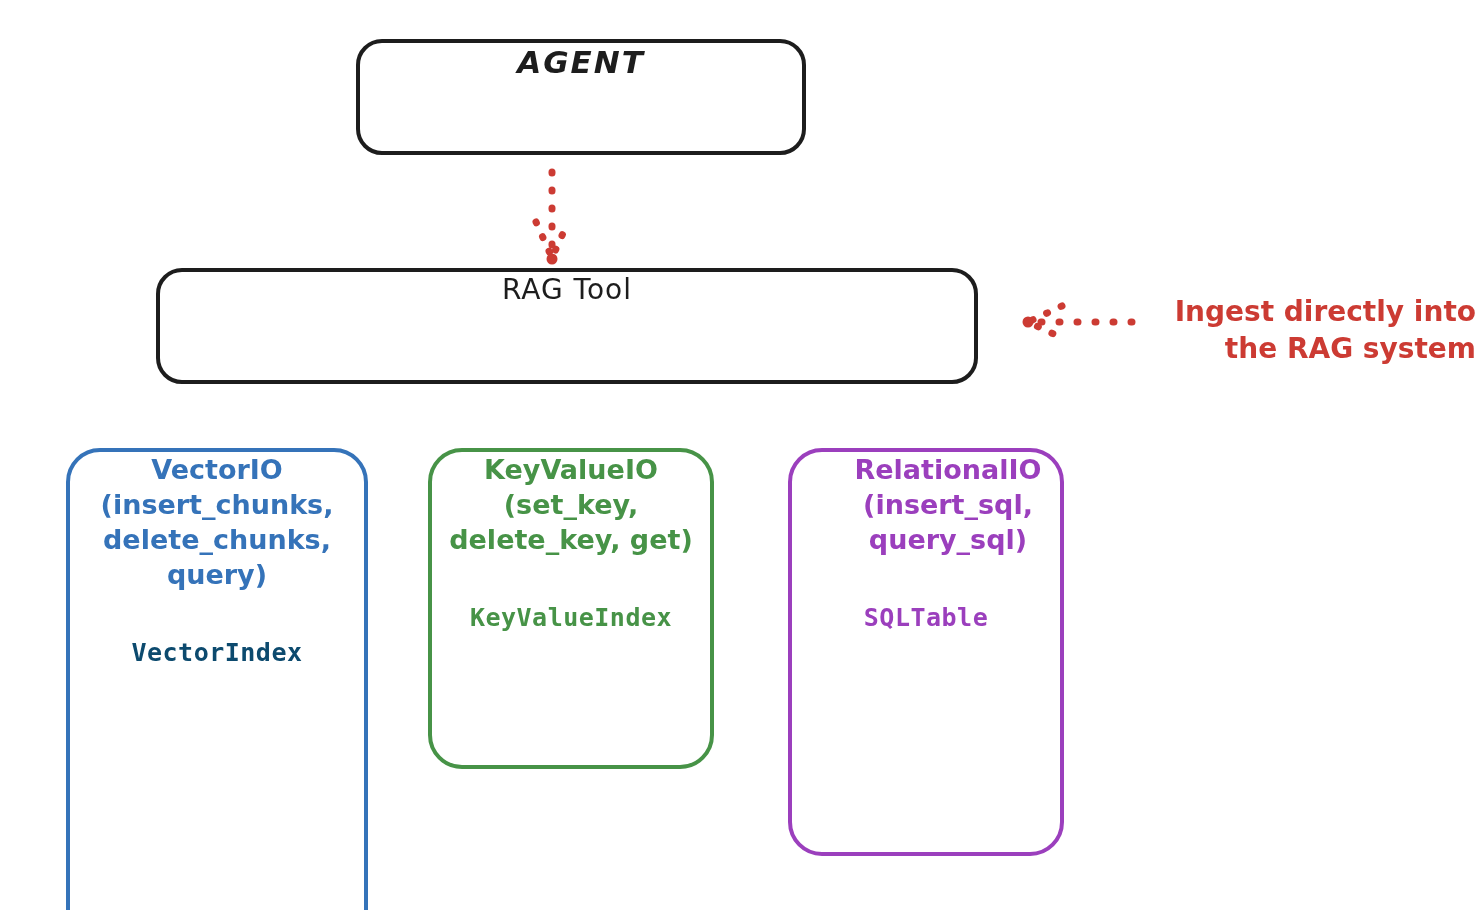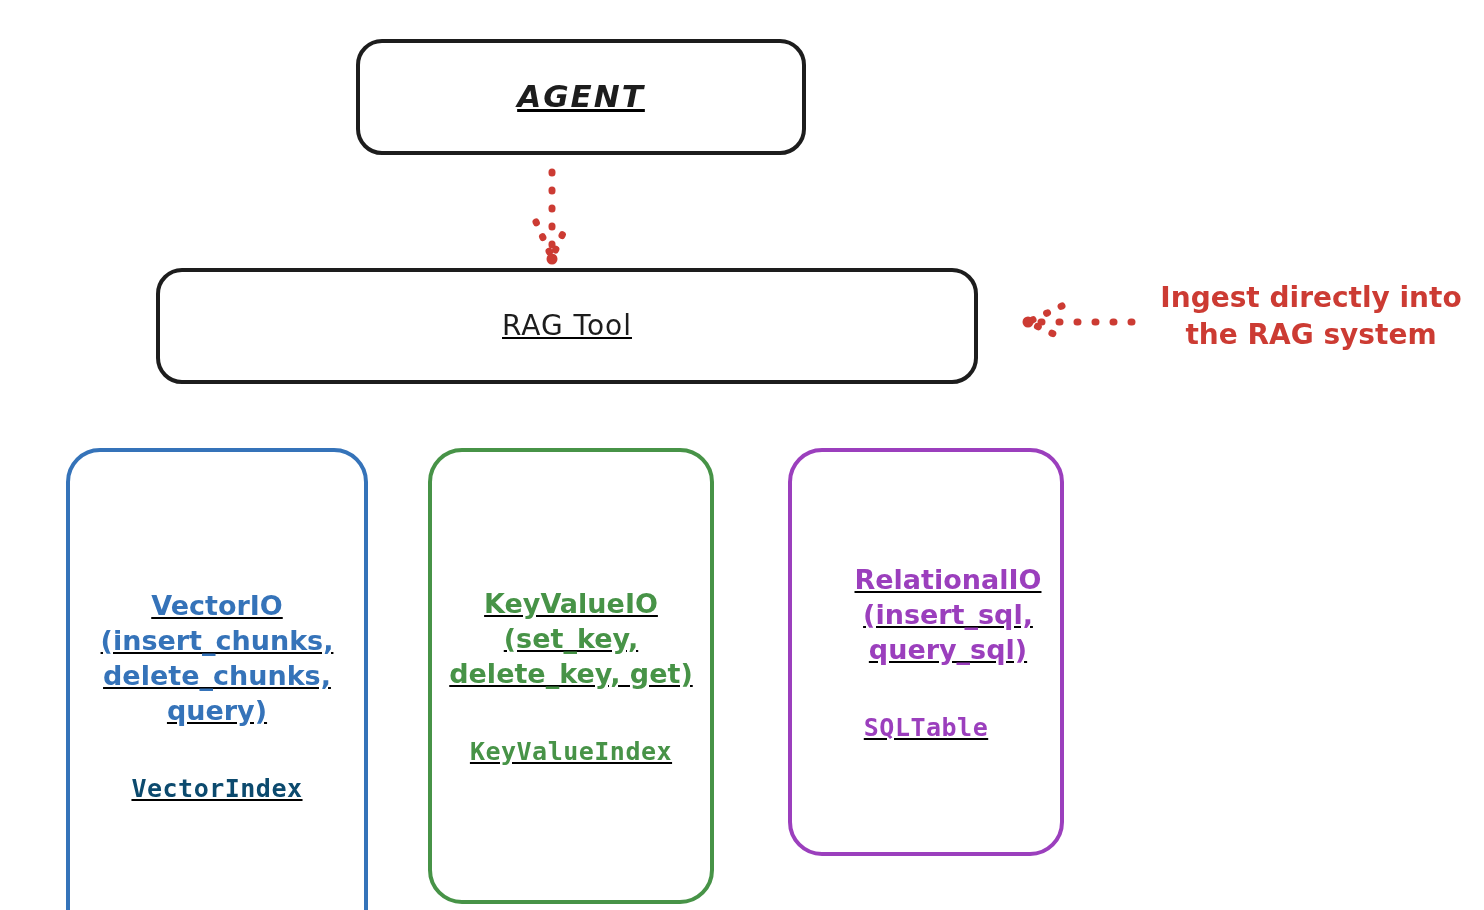--- a/index.html
+++ b/index.html
@@ -19,23 +19,21 @@
   }
 
   
   .box {
     position: absolute;
     box-sizing: border-box;
     background: #ffffff;
     display: flex;
     flex-direction: column;
     align-items: center;
-    justify-content: center;
     text-align: center;
-    text-decoration: underline;
   }
 
   .box-label {
     font-family: "DejaVu Sans", sans-serif;
     white-space: pre-line;
     line-height: 1.26;
   }
 
   
   #agent-box {
@@ -93,43 +91,43 @@
   #vectorio-box {
     left: 66px;
     top: 448px;
     width: 302px;
     height: 495px;
   }
   #keyvalueio-box {
     left: 428px;
     top: 448px;
     width: 286px;
-    height: 456px;
+    height: 321px;
   }
   #relationalio-box {
     left: 788px;
     top: 448px;
     width: 276px;
     height: 408px;
   }
 
   #vectorio-box .provider-index,
   #keyvalueio-box .provider-index,
   #relationalio-box .provider-index { margin-top: 46px; }
 
   
   #ingest-note {
     position: absolute;
     left: 1146px;
-    top: 280px;
+    top: 294px;
     width: 330px;
     font-size: 28px;
     font-weight: 600;
     line-height: 1.32;
-    text-align: center;
+    text-align: right;
     white-space: pre-line;
   }
 
   
   #arrow-layer {
     position: absolute;
     left: 0;
     top: 0;
     width: 1484px;
     height: 910px;

